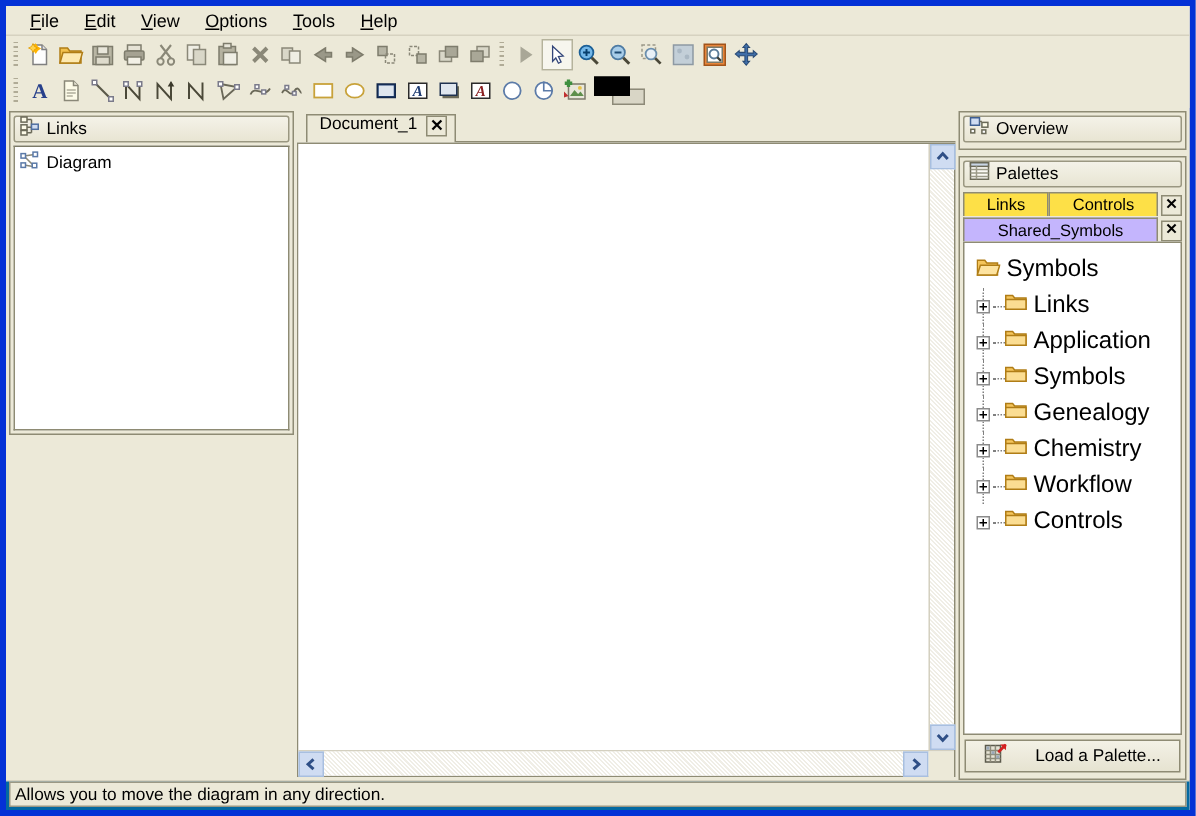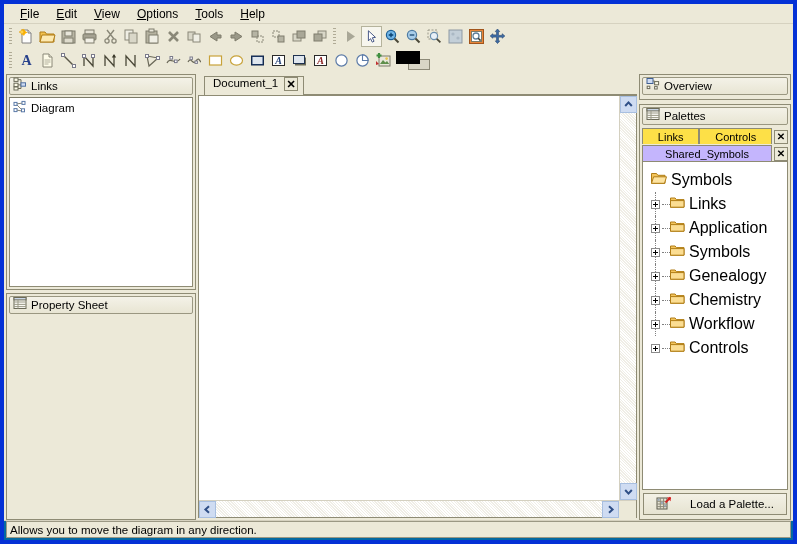--- a/index.html
+++ b/index.html
@@ -665,33 +665,20 @@
                 <rect x="1" y="8.6" width="3" height="3" fill="#fff" stroke="#5b7aa8"></rect>
                 <rect x="9" y="1.4" width="3" height="3" fill="#fff" stroke="#5b7aa8"></rect>
                 <rect x="8.5" y="8.8" width="3" height="3" fill="#fff" stroke="#5b7aa8"></rect>
               </svg>
             </span>
             <span>Diagram</span>
           </div>
         </div>
       </div>
 
-      <div class="panel" style="flex:1 1 auto">
-        <div class="panel-head">
-          <span>
-            <svg width="14" height="14" viewBox="0 0 14 14">
-              <rect x="1" y="1.5" width="12" height="11" fill="#fbfaf4" stroke="#6b6a58"></rect>
-              <rect x="1" y="1.5" width="12" height="2.4" fill="#c9d6e6" stroke="#6b6a58"></rect>
-              <path d="M1 6h12M1 8.4h12M1 10.6h12M5 3.9v8.6" stroke="#9b9a88"></path>
-            </svg>
-          </span>
-          <span class="ttl">Property Sheet</span>
-        </div>
-        <div class="panel-body empty-grey"></div>
-      </div>
 
     </div>
 
     <div class="col-center">
       <div class="doc-tabs">
         <div class="doc-tab">
           <span>Document_1</span>
           <span class="tab-close">✕</span>
         </div>
         <div class="tab-filler"></div>

